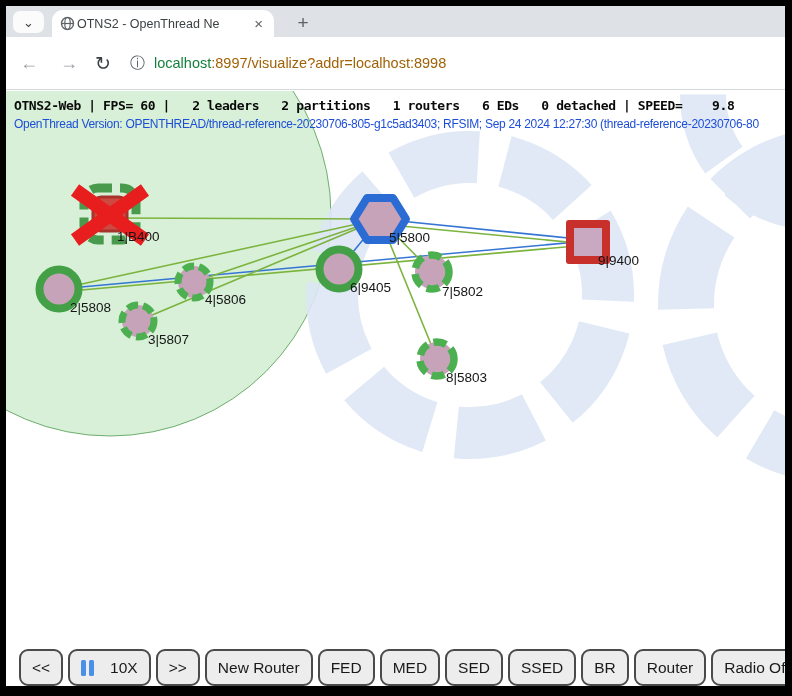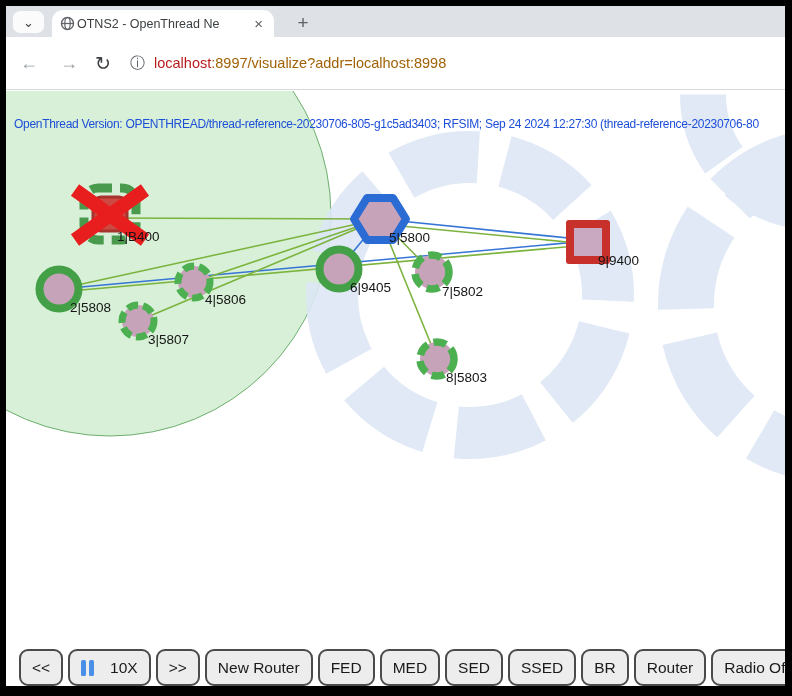--- a/index.html
+++ b/index.html
@@ -22,21 +22,21 @@
 
   
   .navbar { position:relative; height:53px; background:#fff; border-bottom:1px solid #d6d9dc;
     display:flex; align-items:center; }
   .nav-icon { width:34px; text-align:center; font-size:18px; }
   .icon-back, .icon-forward { color:#9aa0a6; margin-left:6px; }
   .icon-reload { color:#3c4043; font-size:19px; }
   .urlbox { display:flex; align-items:center; margin-left:10px; gap:9px; }
   .info-icon { font-size:15px; color:#5f6368; }
   .url-text { font-size:14.5px; white-space:nowrap; }
-  .url-host { color:#b91c1c; }
+  .url-host { color:#15803d; }
   .url-rest { color:#a16207; }
 
   
   .content { position:absolute; left:0; top:85px; width:779px; height:595px; background:#fff; overflow:hidden; }
   .canvas-svg { position:absolute; left:0; top:0; }
   .statusline1 { position:absolute; left:8px; top:7px; font-family:"DejaVu Sans Mono", monospace;
     font-weight:bold; font-size:13px; color:#0a0a0a; white-space:pre; letter-spacing:-0.4px; }
   .statusline2 { position:absolute; left:8px; top:26px; font-size:12px; color:#1d4ed8;
     white-space:nowrap; letter-spacing:-0.3px; }
   .node-label { font-family:"Liberation Sans", sans-serif; font-size:13.5px; fill:#151515; }
@@ -149,20 +149,21 @@
             <text class="node-label" x="205" y="304">4|5806</text>
             <text class="node-label" x="389" y="242">5|5800</text>
             <text class="node-label" x="350" y="292">6|9405</text>
             <text class="node-label" x="442" y="296">7|5802</text>
             <text class="node-label" x="446" y="382">8|5803</text>
             <text class="node-label" x="598" y="265">9|9400</text>
           </g>
         </g>
       </svg>
 
+      <div class="statusline1">OTNS2-Web | FPS= 60 |   2 leaders   2 partitions   1 routers   6 EDs   0 detached | SPEED=    9.8</div>
       <div class="statusline2">OpenThread Version: OPENTHREAD/thread-reference-20230706-805-g1c5ad3403; RFSIM; Sep 24 2024 12:27:30 (thread-reference-20230706-80</div>
 
       <div class="toolbar">
         <div class="tb-btn">&lt;&lt;</div>
         <div class="tb-btn tb-speed">
           <span class="pause-icon">
               <i></i>
               <i></i>
             </span>
           <span>10X</span>

